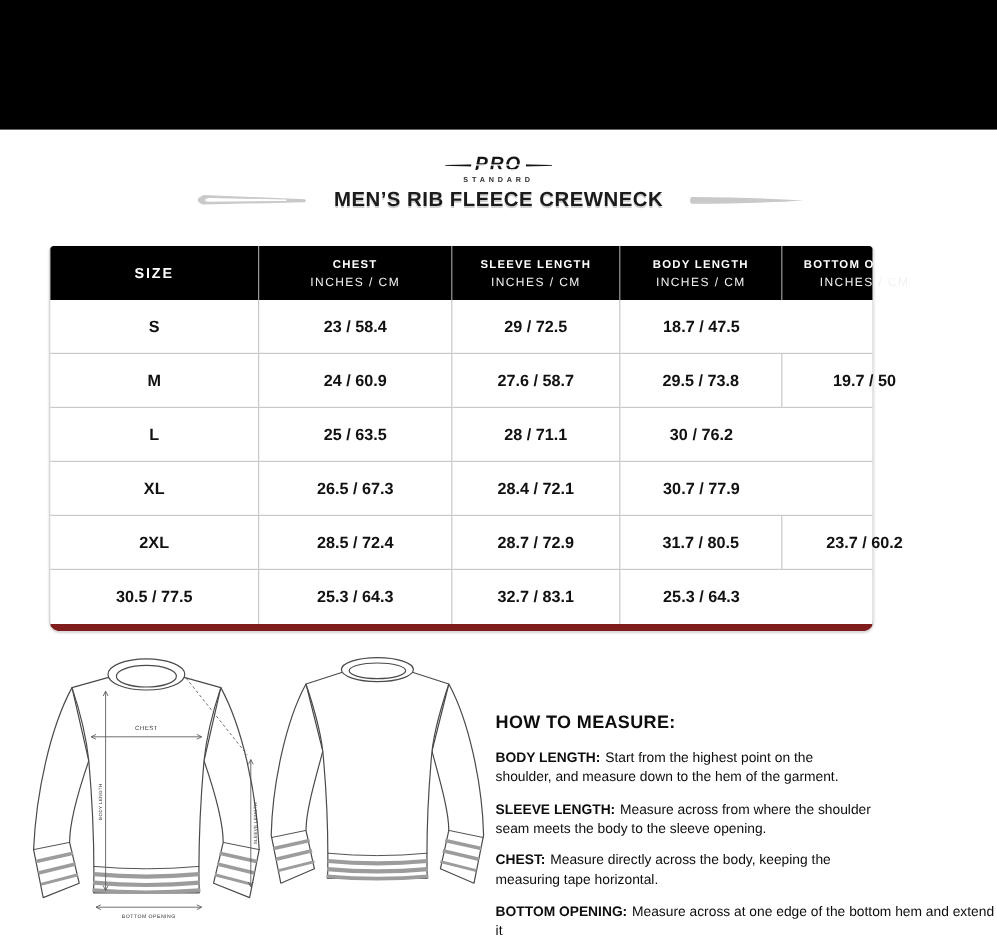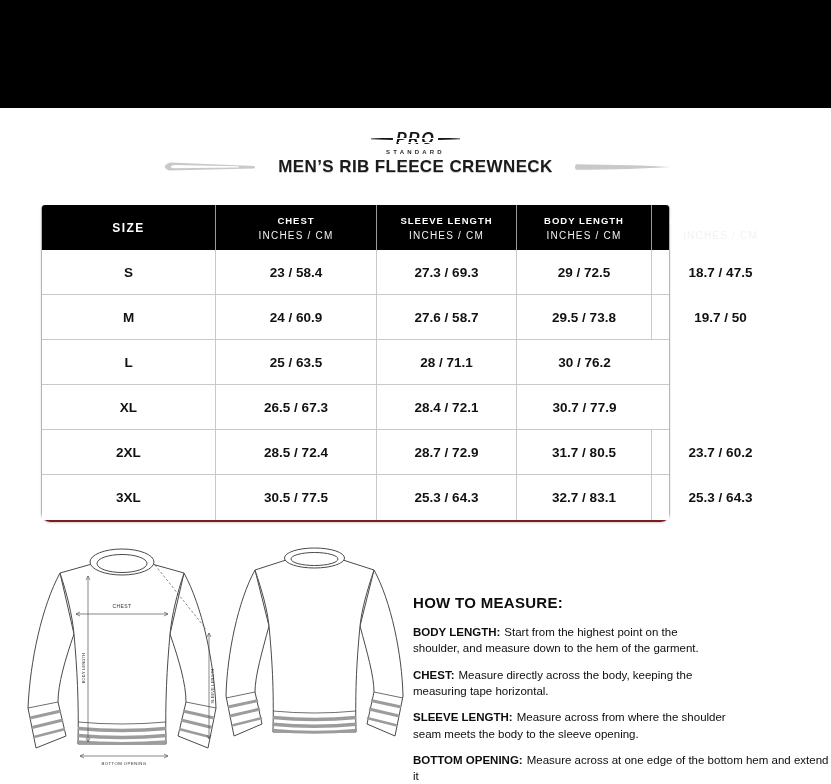--- a/index.html
+++ b/index.html
@@ -21,22 +21,22 @@
   .brand-top::before { content:""; position:absolute; left:30%; right:30%; top:66%; height:1.1px; background:#fff; }
   .brand-sub { margin-top:1px; font-size:6px; font-weight:700; letter-spacing:3.2px; color:#2c2c2c; }
 
   
   .title-row { position:absolute; top:157px; left:0; width:831px; display:flex; align-items:center; justify-content:center; gap:22px; }
   .page-title { font-size:17px; font-weight:800; letter-spacing:0.4px; color:#1b1b1b; white-space:nowrap;
                 text-shadow:0 1px 0 #cfcfcf; }
   .swoosh { flex:0 0 auto; display:block; }
 
   
-  .size-table { position:absolute; left:41px; top:205px; width:629px; border:1px solid #b5b5b5; border-top:none;
-                border-radius:4px 4px 9px 9px; border-bottom:2px solid #7f1d1d; box-shadow:0 1px 2px rgba(0,0,0,.18); }
+  .size-table { position:absolute; left:41px; top:205px; width:687px; border:1px solid #b5b5b5; border-top:none;
+                border-radius:4px 4px 9px 9px; border-bottom:6px solid #7f1d1d; box-shadow:0 1px 2px rgba(0,0,0,.18); }
   .thead { display:grid; grid-template-columns:174px 161px 140px 135px 137px; background:#000; color:#fff;
            height:45px; border-radius:3px 3px 0 0; }
   .hcell { display:flex; flex-direction:column; align-items:center; justify-content:center; border-right:1px solid #9a9a9a; }
   .hcell:last-child { border-right:none; }
   .hlabel { font-size:9.5px; font-weight:700; letter-spacing:1px; }
   .hcell:first-child .hlabel { font-size:12px; letter-spacing:1.5px; }
   .hsub { font-size:10px; letter-spacing:1.2px; margin-top:4px; color:#f2f2f2; }
   .trow { display:grid; grid-template-columns:174px 161px 140px 135px 137px; height:45px; background:#fff;
           border-bottom:1px solid #c9c9c9; }
   .trow:last-child { border-bottom:none; }
@@ -105,21 +105,20 @@
         </div>
         <div class="hcell">
           <div class="hlabel">BOTTOM OPENING</div>
           <div class="hsub">INCHES / CM</div>
         </div>
       </div>
     <div class="tbody">
         <div class="trow">
           <div class="tcell">S</div>
           <div class="tcell">23 / 58.4</div>
-          <div class="tcell">27.3 / 69.3</div>
           <div class="tcell">29 / 72.5</div>
           <div class="tcell">18.7 / 47.5</div>
         </div>
         <div class="trow">
           <div class="tcell">M</div>
           <div class="tcell">24 / 60.9</div>
           <div class="tcell">27.6 / 58.7</div>
           <div class="tcell">29.5 / 73.8</div>
           <div class="tcell">19.7 / 50</div>
         </div>
@@ -136,21 +135,20 @@
           <div class="tcell">30.7 / 77.9</div>
         </div>
         <div class="trow">
           <div class="tcell">2XL</div>
           <div class="tcell">28.5 / 72.4</div>
           <div class="tcell">28.7 / 72.9</div>
           <div class="tcell">31.7 / 80.5</div>
           <div class="tcell">23.7 / 60.2</div>
         </div>
         <div class="trow">
-          <div class="tcell">3XL</div>
           <div class="tcell">30.5 / 77.5</div>
           <div class="tcell">25.3 / 64.3</div>
           <div class="tcell">32.7 / 83.1</div>
           <div class="tcell">25.3 / 64.3</div>
         </div>
       </div>
   </div>
 
   <div class="diagram">
 
@@ -227,22 +225,22 @@
         <path class="rib" stroke-width="2.5" d="M175,179.5 L145,172"></path>
       </g>
     </svg>
   </div>
 
   <div class="measure">
     <div class="m-heading">HOW TO MEASURE:</div>
     <div>
         <p class="m-item"><span class="m-term">BODY LENGTH:</span><span class="m-text">Start from the highest point on the
 shoulder, and measure down to the hem of the garment.</span></p>
+        <p class="m-item"><span class="m-term">SLEEVE LENGTH:</span><span class="m-text">Measure across from where the shoulder
+seam meets the body to the sleeve opening.</span></p>
         <p class="m-item"><span class="m-term">CHEST:</span><span class="m-text">Measure directly across the body, keeping the
 measuring tape horizontal.</span></p>
-        <p class="m-item"><span class="m-term">SLEEVE LENGTH:</span><span class="m-text">Measure across from where the shoulder
-seam meets the body to the sleeve opening.</span></p>
         <p class="m-item"><span class="m-term">BOTTOM OPENING:</span><span class="m-text">Measure across at one edge of the bottom hem and extend it
 across to the other side, taking the measurement where the hem is widest.</span></p>
       </div>
   </div>
 
 </div>
 
 </body></html>

